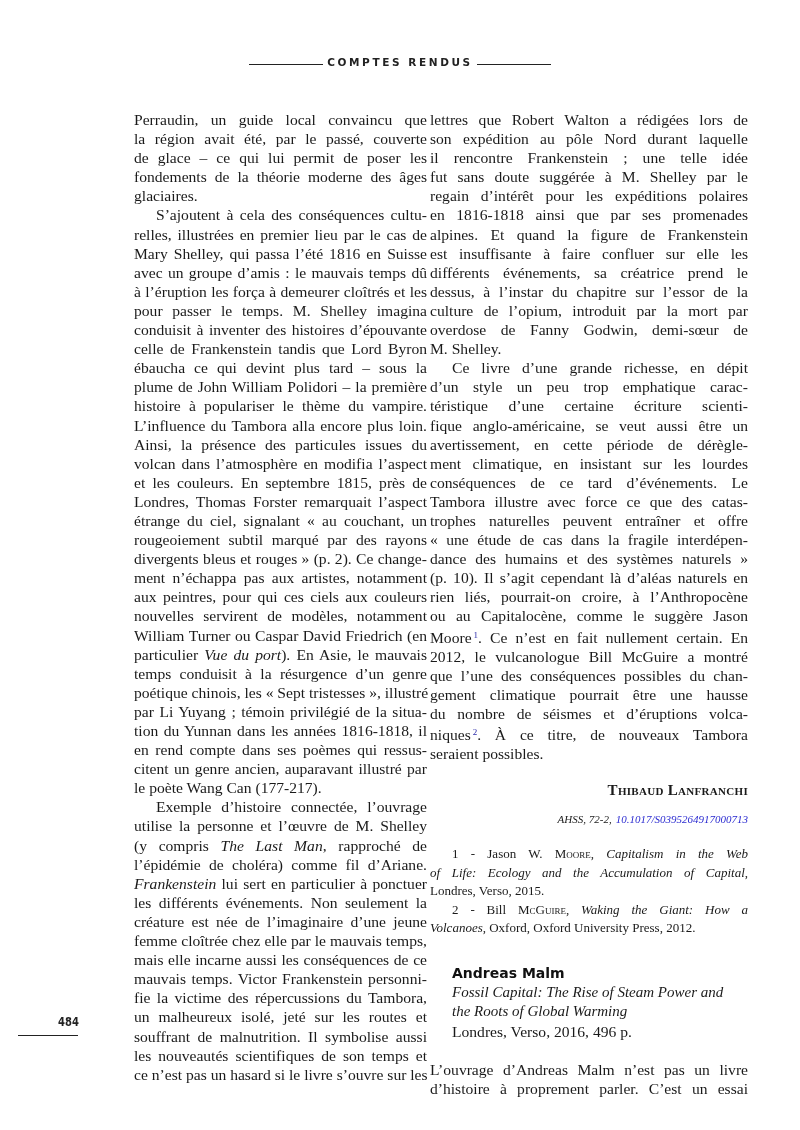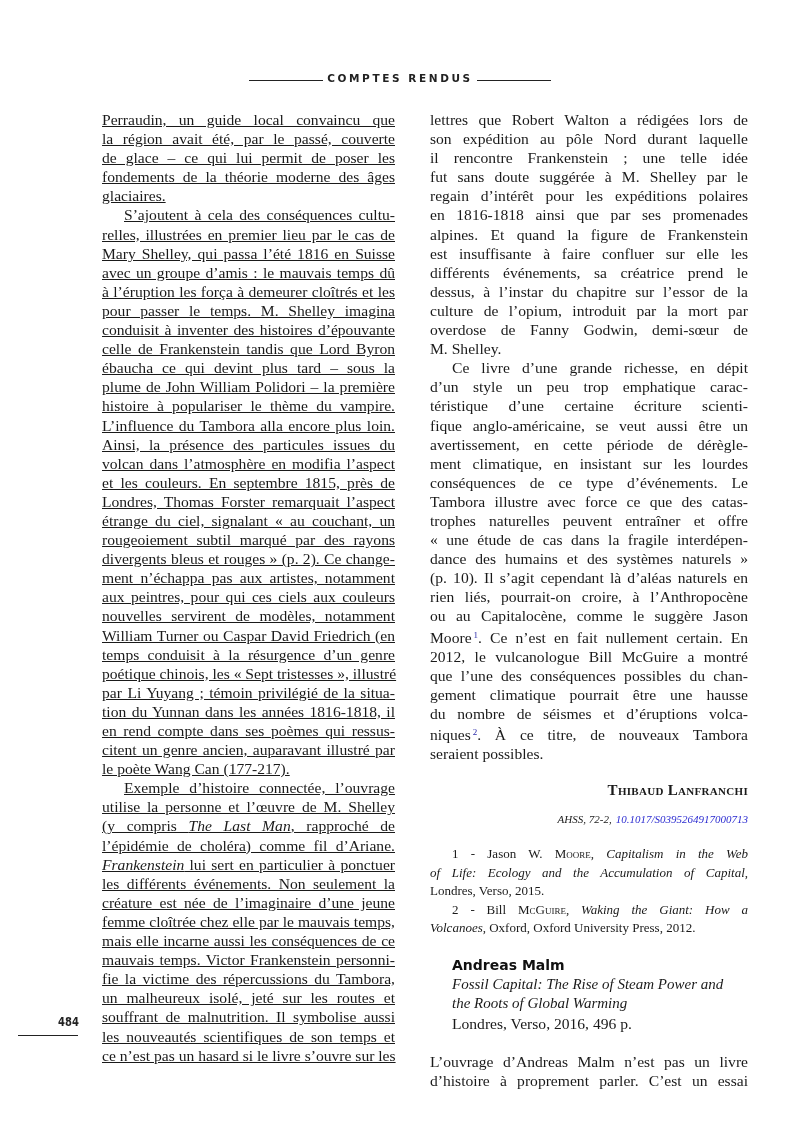--- a/index.html
+++ b/index.html
@@ -1,39 +1,39 @@
 <!DOCTYPE html>
 <html><head>
 <meta charset="utf-8">
 <style>
   html, body { margin: 0; padding: 0; background: #ffffff; }
   body { width: 800px; height: 1130px; position: relative; overflow: hidden;
          font-family: "Liberation Serif", "DejaVu Serif", serif; color: #1a1a1a; }
-  .header { position: absolute; top: 72px; left: 0; width: 800px; height: 16px; }
+  .header { position: absolute; top: 56px; left: 0; width: 800px; height: 16px; }
   .header .rule { position: absolute; top: 8px; height: 1px; background: #222; }
   .header .rule.l { left: 249px; width: 74px; }
   .header .rule.r { left: 477px; width: 74px; }
   .header .title { position: absolute; left: 323px; width: 154px; top: 0; text-align: center;
                    font-family: "DejaVu Sans", sans-serif; font-size: 10.5px; letter-spacing: 2.6px;
                    font-weight: bold; color: #222; }
   .col { position: absolute; top: 110px; font-size: 15.6px; line-height: 19.1px; }
-  .col.left { left: 102px; width: 293px; text-decoration: underline; }
+  .col.left { left: 134px; width: 293px; }
   .col.right { left: 430px; width: 318px; }
   .col .ln { display: block; text-align: justify; text-align-last: justify; white-space: nowrap; overflow: visible; }
   .col .ln.last { text-align-last: left; }
   .col .ln.ind { padding-left: 22px; }
   i { font-style: italic; }
   .sc { font-variant: small-caps; }
   sup.fn { font-size: 9px; color: #2a2aa8; vertical-align: 5px; margin-left: 2px; }
   .sig { text-align: right; margin-top: 18px; font-size: 15px; font-variant: small-caps; letter-spacing: 0.3px; font-weight: bold; }
   .cite { text-align: right; font-size: 11px; font-style: italic; margin-top: 10px; }
   .cite .doi { color: #2a2ad0; margin-left: 4px; }
   .notes { margin-top: 16px; font-size: 13px; line-height: 18.5px; }
   .notes .ln { font-size: 13px; }
-  .review { margin-top: 18px; padding-left: 22px; }
+  .review { margin-top: 26px; padding-left: 22px; }
   .review .author { font-family: "DejaVu Sans", sans-serif; font-weight: bold; font-size: 14px; line-height: 19px; color: #111; }
   .review .btitle { font-style: italic; font-size: 15px; line-height: 19.5px; }
   .review .pub { font-size: 15.6px; line-height: 19.5px; }
   .after { margin-top: 19px; }
   .pagenum { position: absolute; left: 58px; top: 1014px; width: 20px; font-family: "DejaVu Sans", sans-serif;
              font-weight: bold; font-size: 12.5px; color: #222; transform: scaleX(0.8); transform-origin: left; }
   .pagerule { position: absolute; left: 18px; top: 1035px; width: 60px; height: 1px; background: #222; }
 </style>
 </head>
 <body>
@@ -66,20 +66,21 @@
     <span class="ln">volcan dans l’atmosphère en modifia l’aspect</span>
     <span class="ln">et les couleurs. En septembre 1815, près de</span>
     <span class="ln">Londres, Thomas Forster remarquait l’aspect</span>
     <span class="ln">étrange du ciel, signalant « au couchant, un</span>
     <span class="ln">rougeoiement subtil marqué par des rayons</span>
     <span class="ln">divergents bleus et rouges » (p. 2). Ce change-</span>
     <span class="ln">ment n’échappa pas aux artistes, notamment</span>
     <span class="ln">aux peintres, pour qui ces ciels aux couleurs</span>
     <span class="ln">nouvelles servirent de modèles, notamment</span>
     <span class="ln">William Turner ou Caspar David Friedrich (en</span>
+    <span class="ln">particulier <i>Vue du port</i>). En Asie, le mauvais</span>
     <span class="ln">temps conduisit à la résurgence d’un genre</span>
     <span class="ln">poétique chinois, les « Sept tristesses », illustré</span>
     <span class="ln">par Li Yuyang ; témoin privilégié de la situa-</span>
     <span class="ln">tion du Yunnan dans les années 1816-1818, il</span>
     <span class="ln">en rend compte dans ses poèmes qui ressus-</span>
     <span class="ln">citent un genre ancien, auparavant illustré par</span>
     <span class="ln last">le poète Wang Can (177-217).</span>
     <span class="ln ind">Exemple d’histoire connectée, l’ouvrage</span>
     <span class="ln">utilise la personne et l’œuvre de M. Shelley</span>
     <span class="ln">(y compris <i>The Last Man</i>, rapproché de</span>
@@ -111,21 +112,21 @@
       <span class="ln">dessus, à l’instar du chapitre sur l’essor de la</span>
       <span class="ln">culture de l’opium, introduit par la mort par</span>
       <span class="ln">overdose de Fanny Godwin, demi-sœur de</span>
       <span class="ln last">M. Shelley.</span>
       <span class="ln ind">Ce livre d’une grande richesse, en dépit</span>
       <span class="ln">d’un style un peu trop emphatique carac-</span>
       <span class="ln">téristique d’une certaine écriture scienti-</span>
       <span class="ln">fique anglo-américaine, se veut aussi être un</span>
       <span class="ln">avertissement, en cette période de dérègle-</span>
       <span class="ln">ment climatique, en insistant sur les lourdes</span>
-      <span class="ln">conséquences de ce type d’événements. Le</span>
+      <span class="ln">conséquences de ce tard d’événements. Le</span>
       <span class="ln">Tambora illustre avec force ce que des catas-</span>
       <span class="ln">trophes naturelles peuvent entraîner et offre</span>
       <span class="ln">« une étude de cas dans la fragile interdépen-</span>
       <span class="ln">dance des humains et des systèmes naturels »</span>
       <span class="ln">(p. 10). Il s’agit cependant là d’aléas naturels en</span>
       <span class="ln">rien liés, pourrait-on croire, à l’Anthropocène</span>
       <span class="ln">ou au Capitalocène, comme le suggère Jason</span>
       <span class="ln">Moore<sup class="fn">1</sup>. Ce n’est en fait nullement certain. En</span>
       <span class="ln">2012, le vulcanologue Bill McGuire a montré</span>
       <span class="ln">que l’une des conséquences possibles du chan-</span>

